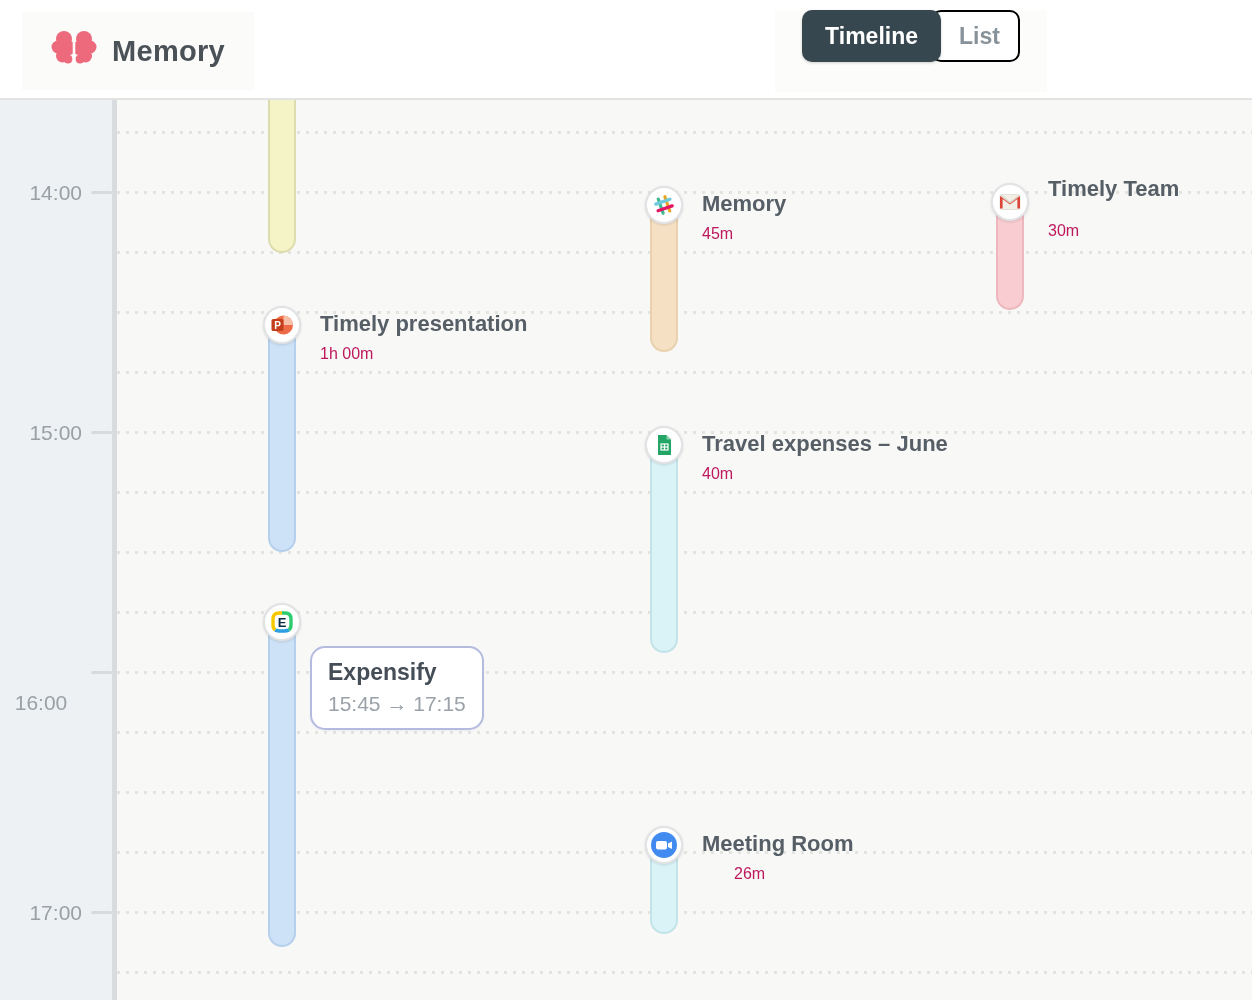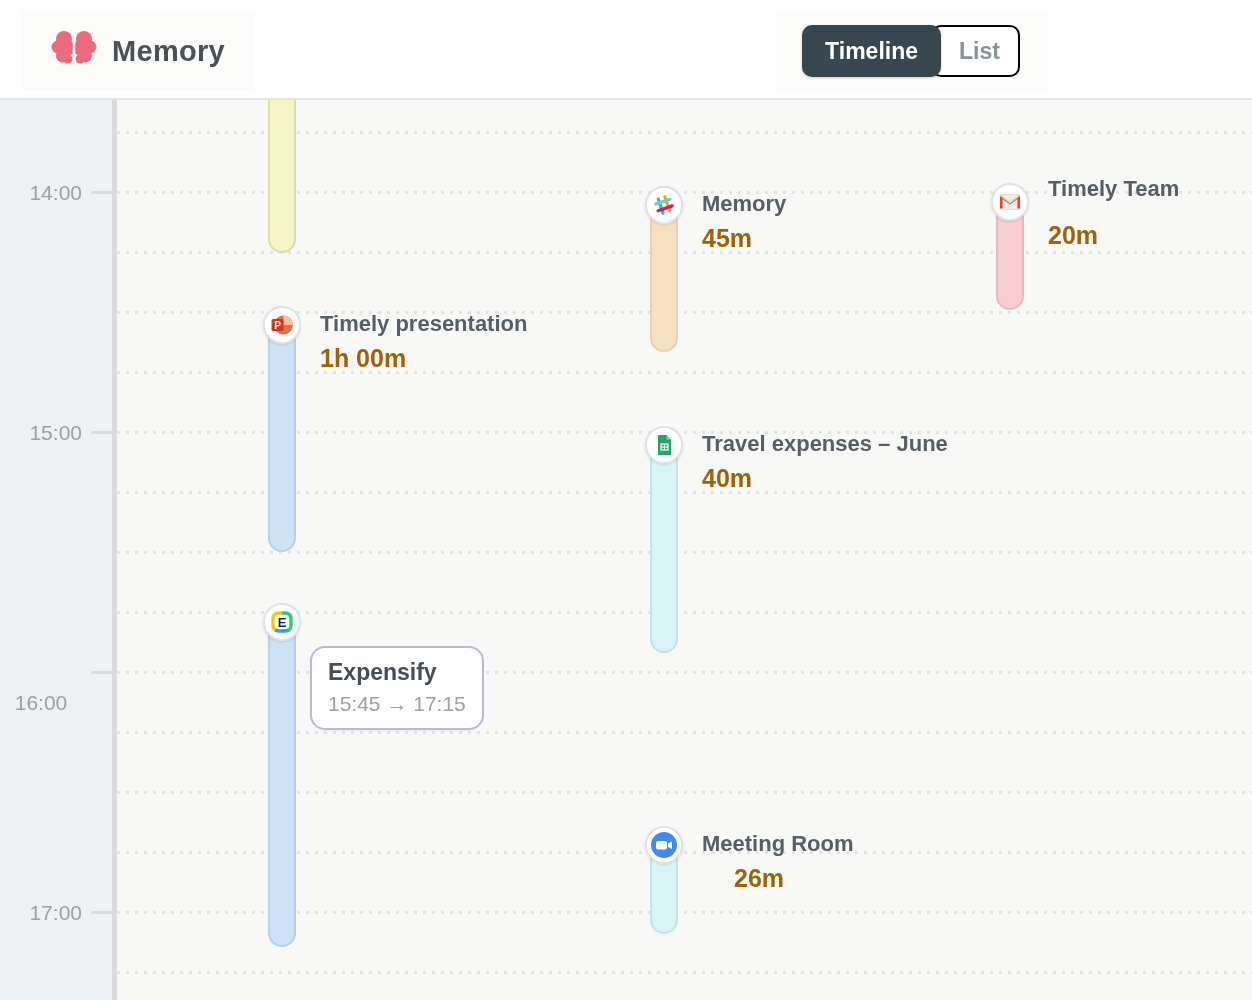--- a/index.html
+++ b/index.html
@@ -15,21 +15,21 @@
     position:absolute; left:0; top:0; width:1252px; height:100px;
     background:#ffffff; border-bottom:2px solid #e3e3e1; z-index:40;
   }
   .logo-block {
     position:absolute; left:22px; top:12px; width:232px; height:78px;
     background:#fbfbf9; display:flex; align-items:center; padding-left:28px; gap:14px;
   }
   .logo-text { font-size:29px; font-weight:800; color:#4a5157; letter-spacing:0.3px; }
   .toggle-block {
     position:absolute; left:775px; top:10px; width:272px; height:82px;
-    background:#fcfcfa; display:flex; align-items:center; justify-content:center;
+    background:#fcfcfa; display:flex; align-items:flex-start; justify-content:center;
   }
   .toggle-group { display:flex; align-items:stretch; }
   .toggle-btn {
     font-size:23px; font-weight:700; border-radius:10px;
     display:flex; align-items:center; cursor:pointer; height:52px;
   }
   .toggle-btn.selected {
     background:#37474f; color:#ffffff; padding:0 23px; z-index:2;
     box-shadow:0 1px 3px rgba(0,0,0,0.18);
   }
@@ -70,21 +70,21 @@
     position:absolute; width:38px; height:38px; border-radius:50%;
     background:#ffffff; border:2px solid #e0e2e4;
     box-shadow:0 1px 3px rgba(0,0,0,0.12);
     display:flex; align-items:center; justify-content:center;
   }
   .entry-title {
     position:absolute; font-size:22px; font-weight:700; color:#565e66; white-space:nowrap;
     line-height:1;
   }
   .entry-duration {
-    position:absolute; font-size:25px; font-weight:700; color:#a16207; white-space:nowrap;
+    position:absolute; font-size:16px; font-weight:400; color:#be185d; white-space:nowrap;
     line-height:1;
   }
   .tooltip-card {
     position:absolute; background:#ffffff; border:2px solid #b5bbdf; border-radius:15px;
     padding:10px 16px 11px 16px; z-index:20; box-shadow:0 1px 2px rgba(80,90,160,0.07);
   }
   .tooltip-title { font-size:23px; font-weight:700; color:#454e57; line-height:1.25; }
   .tooltip-time { font-size:21px; font-weight:500; color:#9aa1a8; line-height:1.3; margin-top:3px; white-space:nowrap; }
 </style>
 </head>
@@ -136,21 +136,21 @@
     <div class="entry-duration" style="left: 702px; top: 226px;">45m</div>
     <div class="pill" style="left: 996px; top: 184px; height: 126px; background: rgb(248, 204, 208); border-color: rgb(236, 184, 190);"></div>
     <div class="app-badge" style="left: 991px; top: 183px;">
       <svg width="26" height="26" viewBox="0 0 26 26">
     <rect x="3" y="5.5" width="20" height="15" rx="1.5" fill="#f2efe7" stroke="#e0dcd2" stroke-width="0.8"></rect>
     <path d="M3.8 6.5 L13 13.5 L22.2 6.5" fill="none" stroke="#d8d3c6" stroke-width="1.4"></path>
     <path d="M3 7 L3 19.5 L5.6 19.5 L5.6 10 L13 15.6 L20.4 10 L20.4 19.5 L23 19.5 L23 7 L13 14.5 Z" fill="#db4437"></path>
       </svg>
     </div>
     <div class="entry-title" style="left: 1048px; top: 178px;">Timely Team</div>
-    <div class="entry-duration" style="left: 1048px; top: 223px;">20m</div>
+    <div class="entry-duration" style="left: 1048px; top: 223px;">30m</div>
     <div class="pill" style="left: 268px; top: 307px; height: 245px; background: rgb(205, 226, 246); border-color: rgb(181, 207, 236);"></div>
     <div class="app-badge" style="left: 263px; top: 306px;">
       <svg width="26" height="26" viewBox="0 0 26 26">
     <circle cx="14.5" cy="13" r="9.5" fill="#ed6c47"></circle>
     <path d="M14.5 13 L14.5 3.5 A9.5 9.5 0 0 1 24 13 Z" fill="#f8c0a8"></path>
     <rect x="2.5" y="7" width="12" height="12" rx="1.6" fill="#c43e1c"></rect>
     <text x="8.5" y="16.6" font-size="10" font-weight="bold" fill="#ffffff" text-anchor="middle" font-family="Liberation Sans, sans-serif">P</text>
       </svg>
     </div>
     <div class="entry-title" style="left: 320px; top: 313px;">Timely presentation</div>

